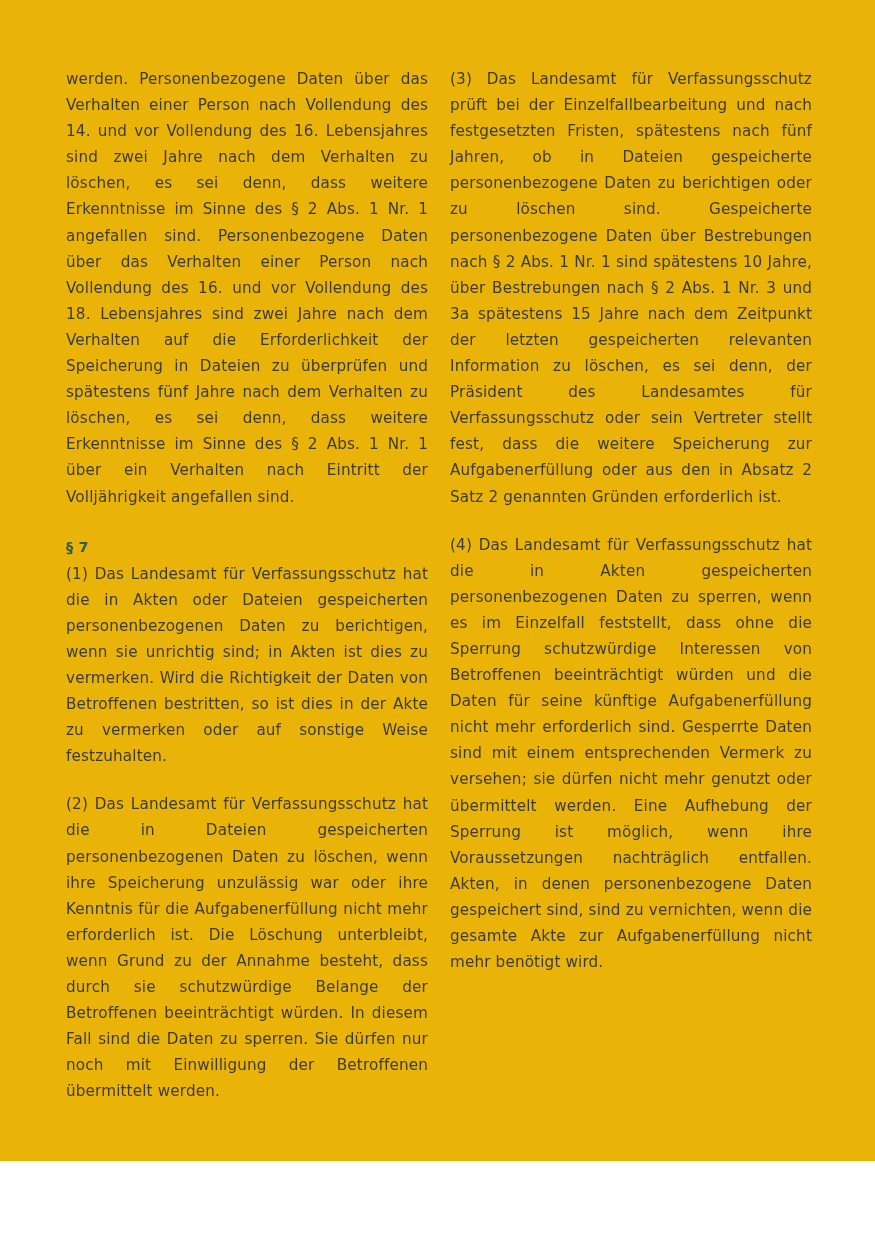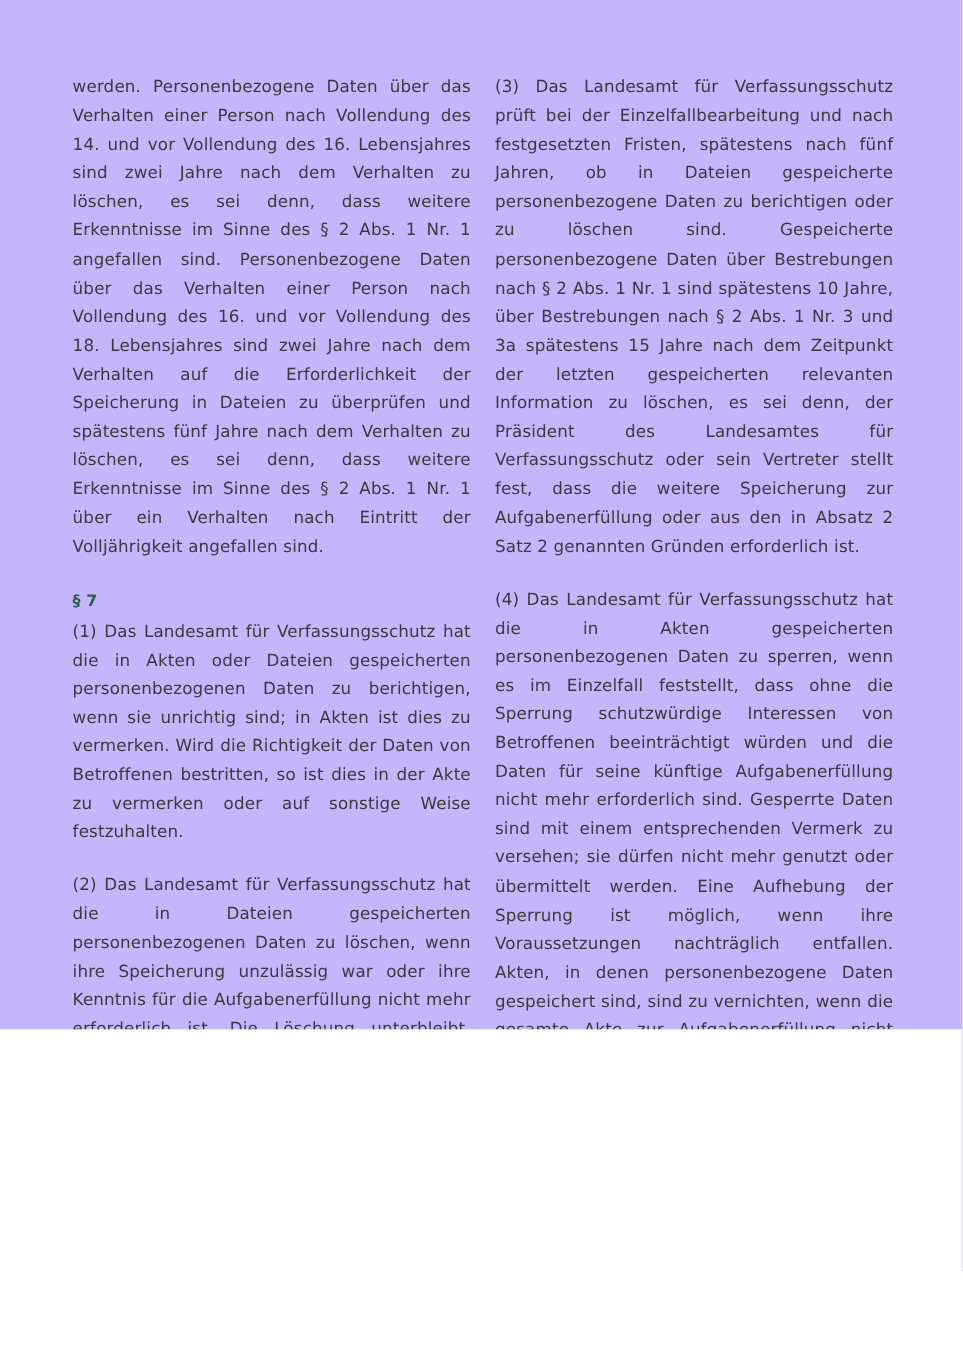--- a/index.html
+++ b/index.html
@@ -3,22 +3,22 @@
 <meta charset="utf-8">
 <style>
   html, body {
     margin: 0;
     padding: 0;
     background: #ffffff;
   }
   .page {
     position: relative;
     width: 875px;
-    height: 936px;
-    background: #c4b5fd;
+    height: 1161px;
+    background: #eab308;
     font-family: "DejaVu Sans", "Liberation Sans", sans-serif;
     overflow: hidden;
   }
   .columns {
     position: absolute;
     top: 66px;
     left: 66px;
     width: 746px;
     height: 1010px;
     display: flex;

